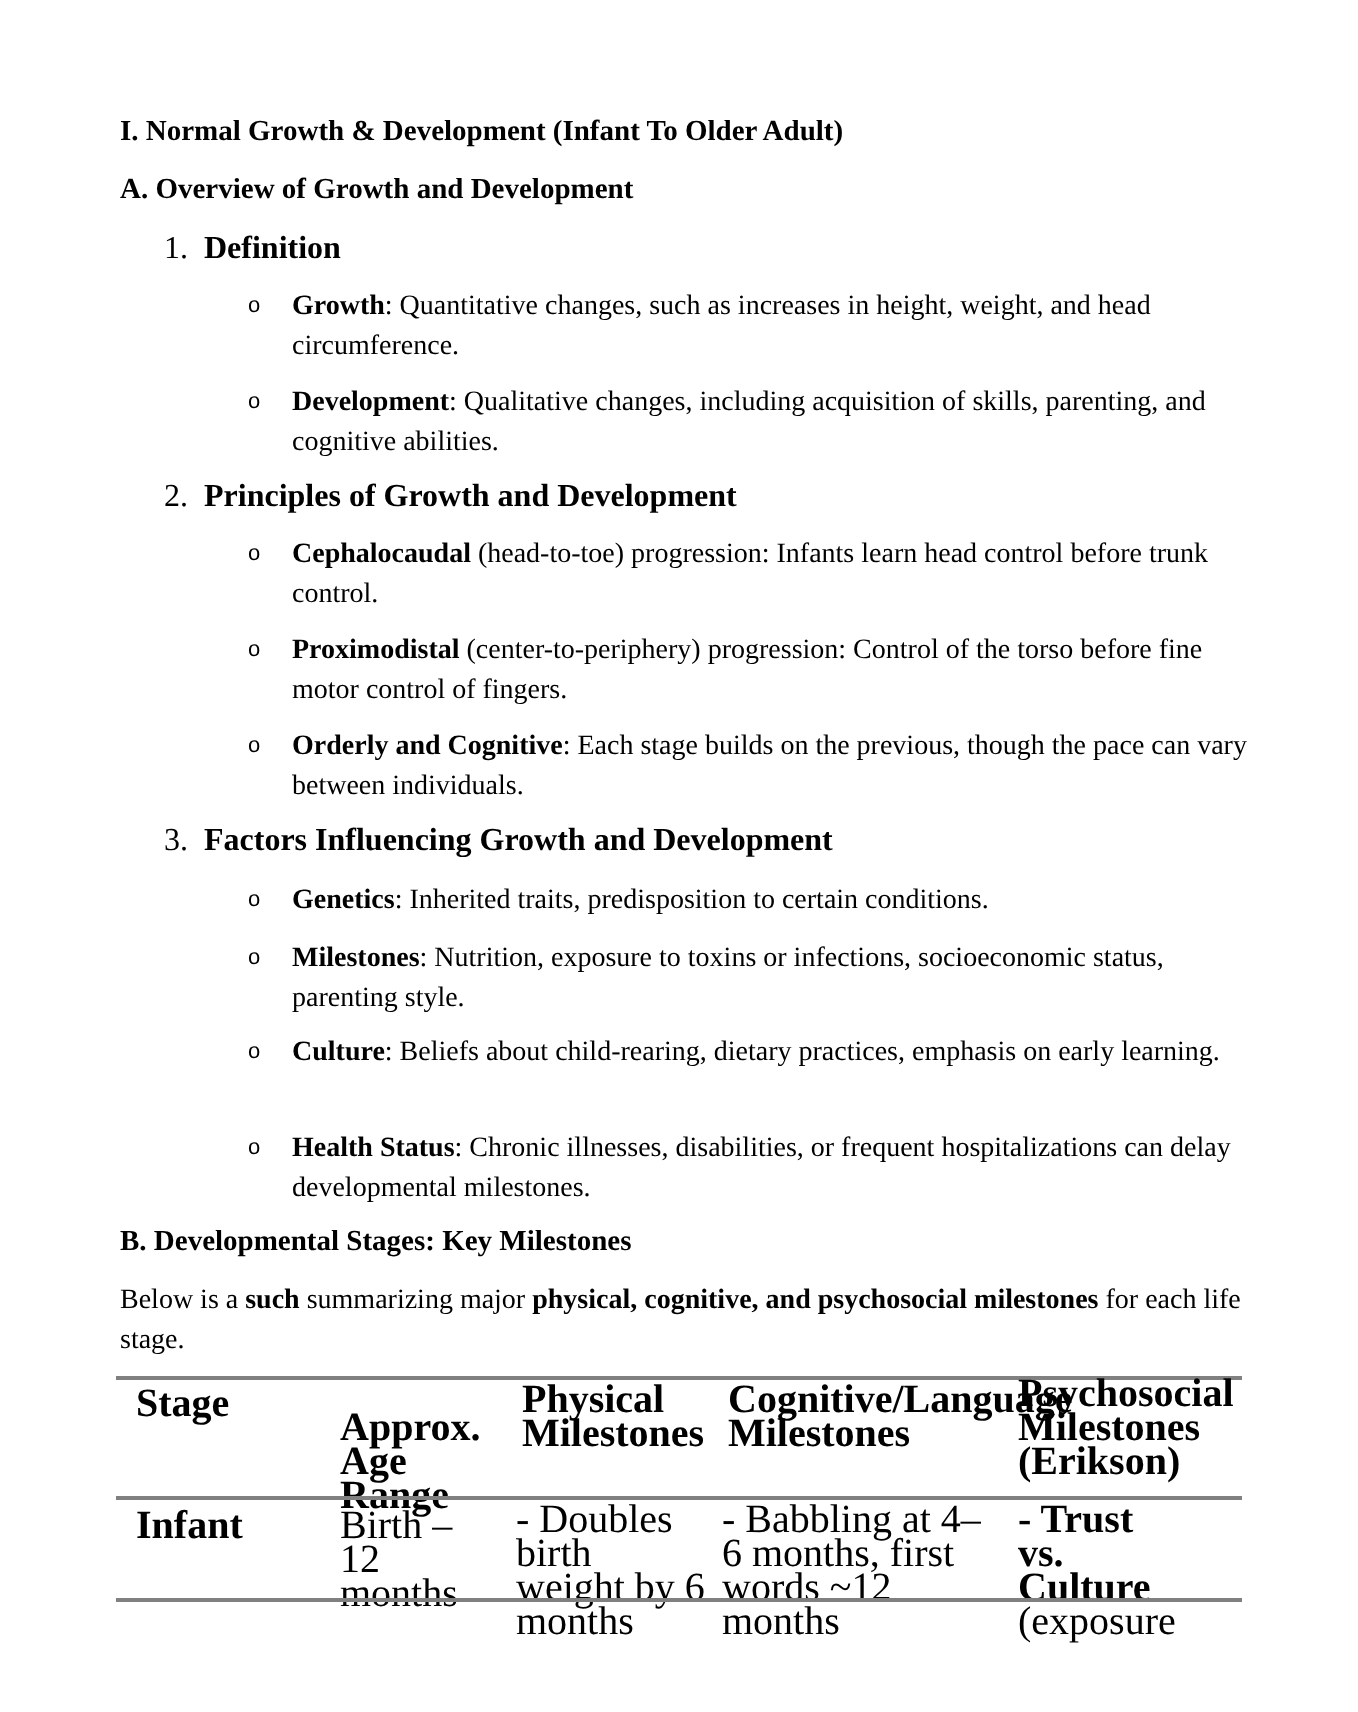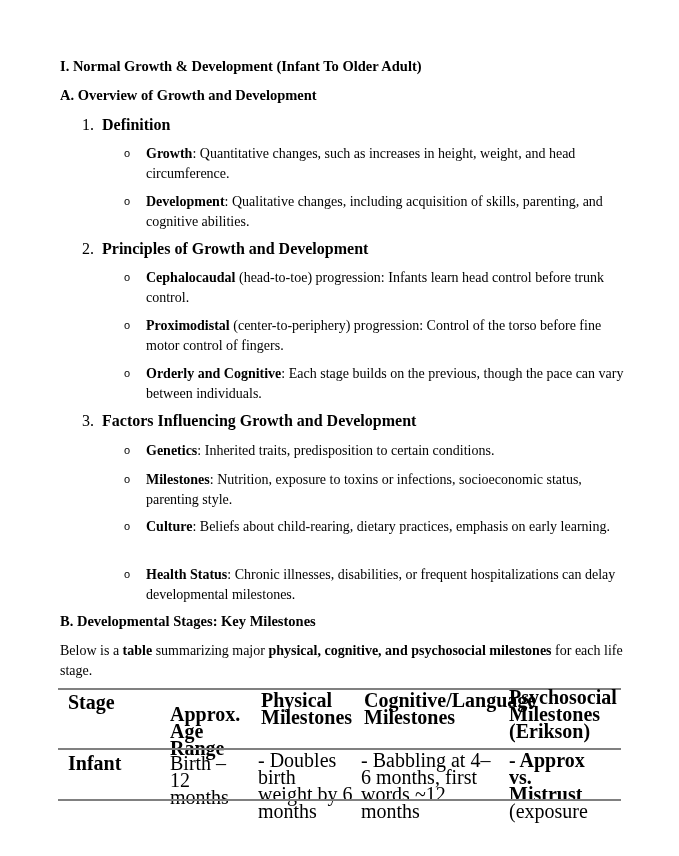--- a/index.html
+++ b/index.html
@@ -83,36 +83,36 @@
     <span class="glyph">o</span>
     <span class="text"><b>Culture</b><span>: Beliefs about child-rearing, dietary practices, emphasis on early learning.</span></span>
   </div>
   <div class="bullet" style="top:565px">
     <span class="glyph">o</span>
     <span class="text"><b>Health Status</b><span>: Chronic illnesses, disabilities, or frequent hospitalizations can delay developmental milestones.</span></span>
   </div>
 
   <div class="h2" style="top:613px">B. Developmental Stages: Key Milestones</div>
   <div class="para" style="top:641px">
-    <span>Below is a </span><b>table</b><span> summarizing major </span><b>physical, cognitive, and psychosocial milestones</b><span> for each life stage.</span>
+    <span>Below is a </span><b>such</b><span> summarizing major </span><b>physical, cognitive, and psychosocial milestones</b><span> for each life stage.</span>
   </div>
 
   <div class="table">
     <div class="rule" style="top:0px"></div>
 
     <div class="cell bold" style="left:10px; top:6px; width:90px;">Stage</div>
     <div class="cell bold" style="left:112px; top:18px; width:70px;">Approx. Age Range</div>
     <div class="cell bold" style="left:203px; top:4px; width:85px;">Physical Milestones</div>
     <div class="cell bold" style="left:306px; top:4px; width:135px;">Cognitive/Language Milestones</div>
     <div class="cell bold" style="left:451px; top:1px; width:95px;">Psychosocial Milestones (Erikson)</div>
 
     <div class="rule" style="top:60px"></div>
 
     <div class="cell bold" style="left:10px; top:67px; width:90px;">Infant</div>
     <div class="cell" style="left:112px; top:67px; width:70px;">Birth – 12 months</div>
     <div class="cell" style="left:200px; top:64px; width:96px;">- Doubles birth weight by 6 months</div>
     <div class="cell" style="left:303px; top:64px; width:135px;">- Babbling at 4–6 months, first words ~12 months</div>
-    <div class="cell" style="left:451px; top:64px; width:80px;"><b>- Approx vs. Mistrust</b><span> (exposure</span></div>
+    <div class="cell" style="left:451px; top:64px; width:80px;"><b>- Trust vs. Culture</b><span> (exposure</span></div>
 
     <div class="rule" style="top:111px"></div>
   </div>
 
 </div>
 
 </body></html>

